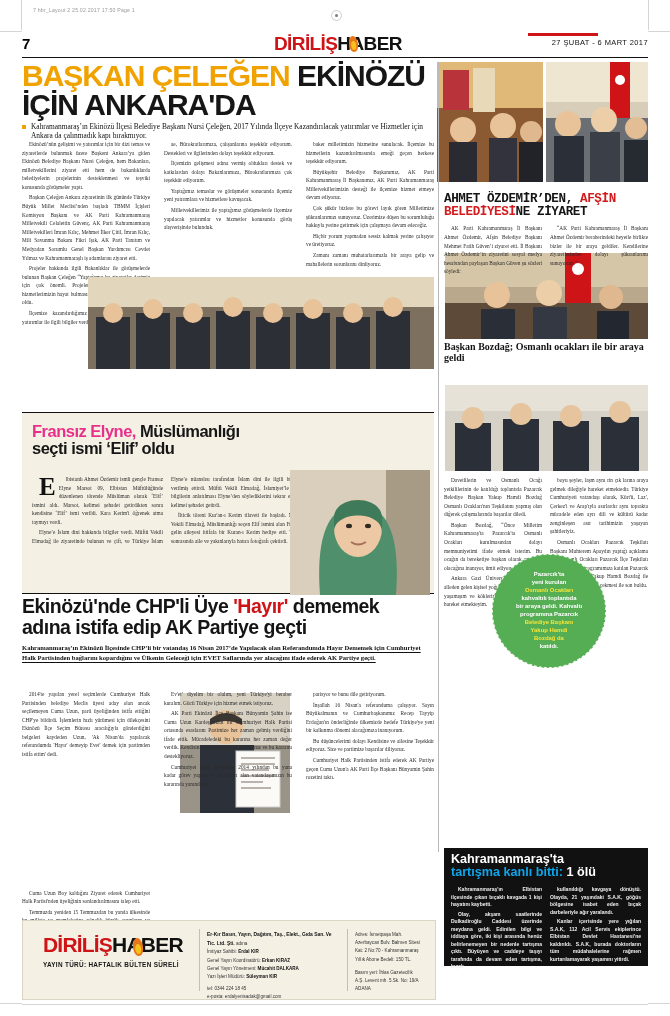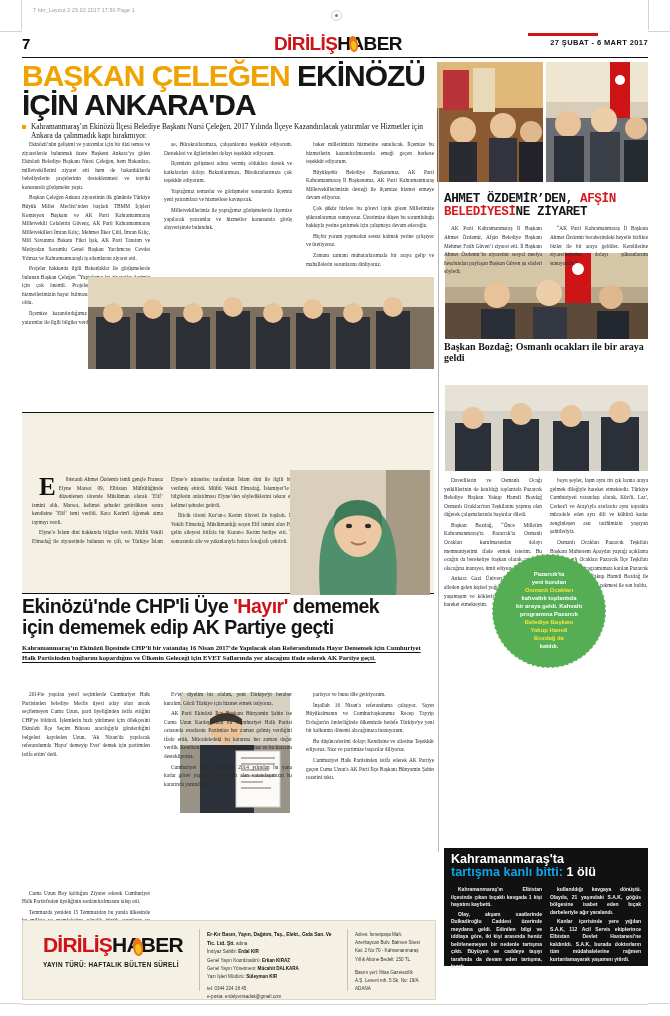--- a/index.html
+++ b/index.html
@@ -17,21 +17,21 @@
 
   
   .masthead{position:absolute;left:22px;top:32px;width:626px;height:26px;}
   .folio{position:absolute;left:0;top:3px;font-family:"Liberation Sans",sans-serif;font-weight:bold;font-size:15px;color:#000;}
   .mh-logo{position:absolute;left:252px;top:1px;font-family:"Liberation Sans",sans-serif;font-weight:bold;font-size:19px;letter-spacing:-.6px;}
   .mh-logo .d{color:#cf1418;}
   .mh-logo .h{color:#111;}
   .mh-underline{position:absolute;left:254px;top:0px;width:70px;height:2.5px;background:#cf1418;}
   .mh-flame{position:absolute;left:327px;top:4px;width:9px;height:16px;background:#e8761b;border-radius:50% 50% 45% 45%;transform:rotate(-8deg);}
   .mh-flame:after{content:"";position:absolute;left:2px;top:5px;width:5px;height:9px;background:#f4c01c;border-radius:50%;}
-  .mh-date{position:absolute;right:0;top:6px;font-family:"Liberation Sans",sans-serif;font-weight:bold;font-size:7.5px;letter-spacing:.4px;color:#111;}
+  .mh-date{position:absolute;right:0;top:6px;font-family:"Liberation Sans",sans-serif;font-weight:normal;font-size:7.5px;letter-spacing:.4px;color:#111;}
   .rule-top{position:absolute;left:22px;top:57px;width:626px;height:1.4px;background:#111;}
 
   
   .col-text{font-family:"Liberation Serif",serif;font-size:5.3px;line-height:1.62;text-align:justify;color:#2b2b2b;-webkit-hyphens:auto;hyphens:auto;}
   .col-text p{margin:0 0 2px 0;text-indent:7px;}
 
   
   .lead{position:absolute;left:22px;top:62px;width:412px;}
   .lead h1{margin:0;font-family:"Liberation Sans",sans-serif;font-weight:bold;font-size:30px;line-height:.96;letter-spacing:-1px;}
   .lead h1 .or{color:#f0a300;}
@@ -298,20 +298,24 @@
       <span>bir araya geldi. Kahvaltı</span><br>
       <span>programına Pazarcık</span><br>
       <span class="y">Belediye Başkanı</span><br>
       <span class="y">Yakup Hamdi</span><br>
       <span class="y">Bozdağ da</span><br>
       <span>katıldı.</span>
     </div>
   </div>
 
   <div class="feat">
+    <h2>
+      <span class="pk">Fransız Elyne,</span><span> Müslümanlığı</span><br>
+      <span>seçti ismi ‘Elif’ oldu</span>
+    </h2>
     <div class="feat-body two-col col-text">
       <p><span class="dropcap">E</span><span>lbistanlı Ahmet Özdemir ismli gençle Fransız Elyne Marsot 09, Elbistan Müftülüğünde düzenlenen törende Müslüman olarak ‘Elif’ ismini aldı. Marsot, kelimei şehadet getirdikten sonra kendisine ‘Elif’ ismi verildi. Kara Kerim'i öğrenek atma taymıyı verdi.</span></p>
       <p>Elyne’e İslam dini hakkında bilgiler verdi. Müftü Vekili Elmadağ ile ziyaretinde bulunan ve çift, ve Türkiye İslam Elyne’e nüanslısı tarafından İslam dini ile ilgili bilgiler verilmiş ettirdi. Müftü Vekili Elmadağ, İslamiyet’le ilgili bilgilerin anlatılması Elyne’den söylediklerini tekrar ederek kelimei şehadet getirdi.</p>
       <p>İlticik töreni Kur'an-ı Kerim tilaveti ile başladı. Müftü Vekili Elmadağ, Müslümanlığı seçen Elif ismini alan Fransız gelin aileyesi ittifala bir Kuran-ı Kerim hediye etti. Tören sonrasında aile ve yakınlarıyla hatıra fotoğrafı çektirdi.</p>
     </div>
   </div>
 
   <div class="ph photo-elyne">
     <svg class="sky" viewBox="0 0 140 125" preserveAspectRatio="none">
       <rect width="140" height="125" fill="#cfc3b0"></rect>
@@ -322,21 +326,21 @@
       <path d="M44 48 C44 24 92 24 92 48 L92 62 C92 40 44 40 44 62 Z" fill="#3f7a5a"></path>
       <ellipse cx="59" cy="56" rx="3" ry="2.2" fill="#2f2a24"></ellipse>
       <ellipse cx="78" cy="56" rx="3" ry="2.2" fill="#2f2a24"></ellipse>
       <path d="M61 72 Q68 77 76 72" stroke="#a8705a" stroke-width="2" fill="none"></path>
     </svg>
   </div>
 
   <div class="mid">
     <h2>
       <span>Ekinözü'nde CHP'li Üye </span><span class="rd">'Hayır'</span><span> dememek</span><br>
-      <span>için dememek edip AK Partiye geçti</span>
+      <span>adına istifa edip AK Partiye geçti</span>
     </h2>
     <div class="lead-sub">Kahramanmaraş’ın Ekinözü İlçesinde CHP’li bir vatandaş 16 Nisan 2017’de Yapılacak olan Referandumda Hayır Dememek için Cumhuriyet Halk Partisinden bağlarını kopardığını ve Ülkenin Geleceği için EVET Saflarında yer alacağını ifade ederek AK Partiye geçti.</div>
   </div>
 
   <div class="ph photo-chp">
     <svg class="sky" viewBox="0 0 110 120" preserveAspectRatio="none">
       <rect width="110" height="120" fill="#c4bcae"></rect>
       <rect x="0" y="0" width="110" height="52" fill="#d8d2c5"></rect>
       <rect x="0" y="52" width="110" height="68" fill="#9a9488"></rect>
       <circle cx="46" cy="34" r="17" fill="#e8c39a"></circle>

